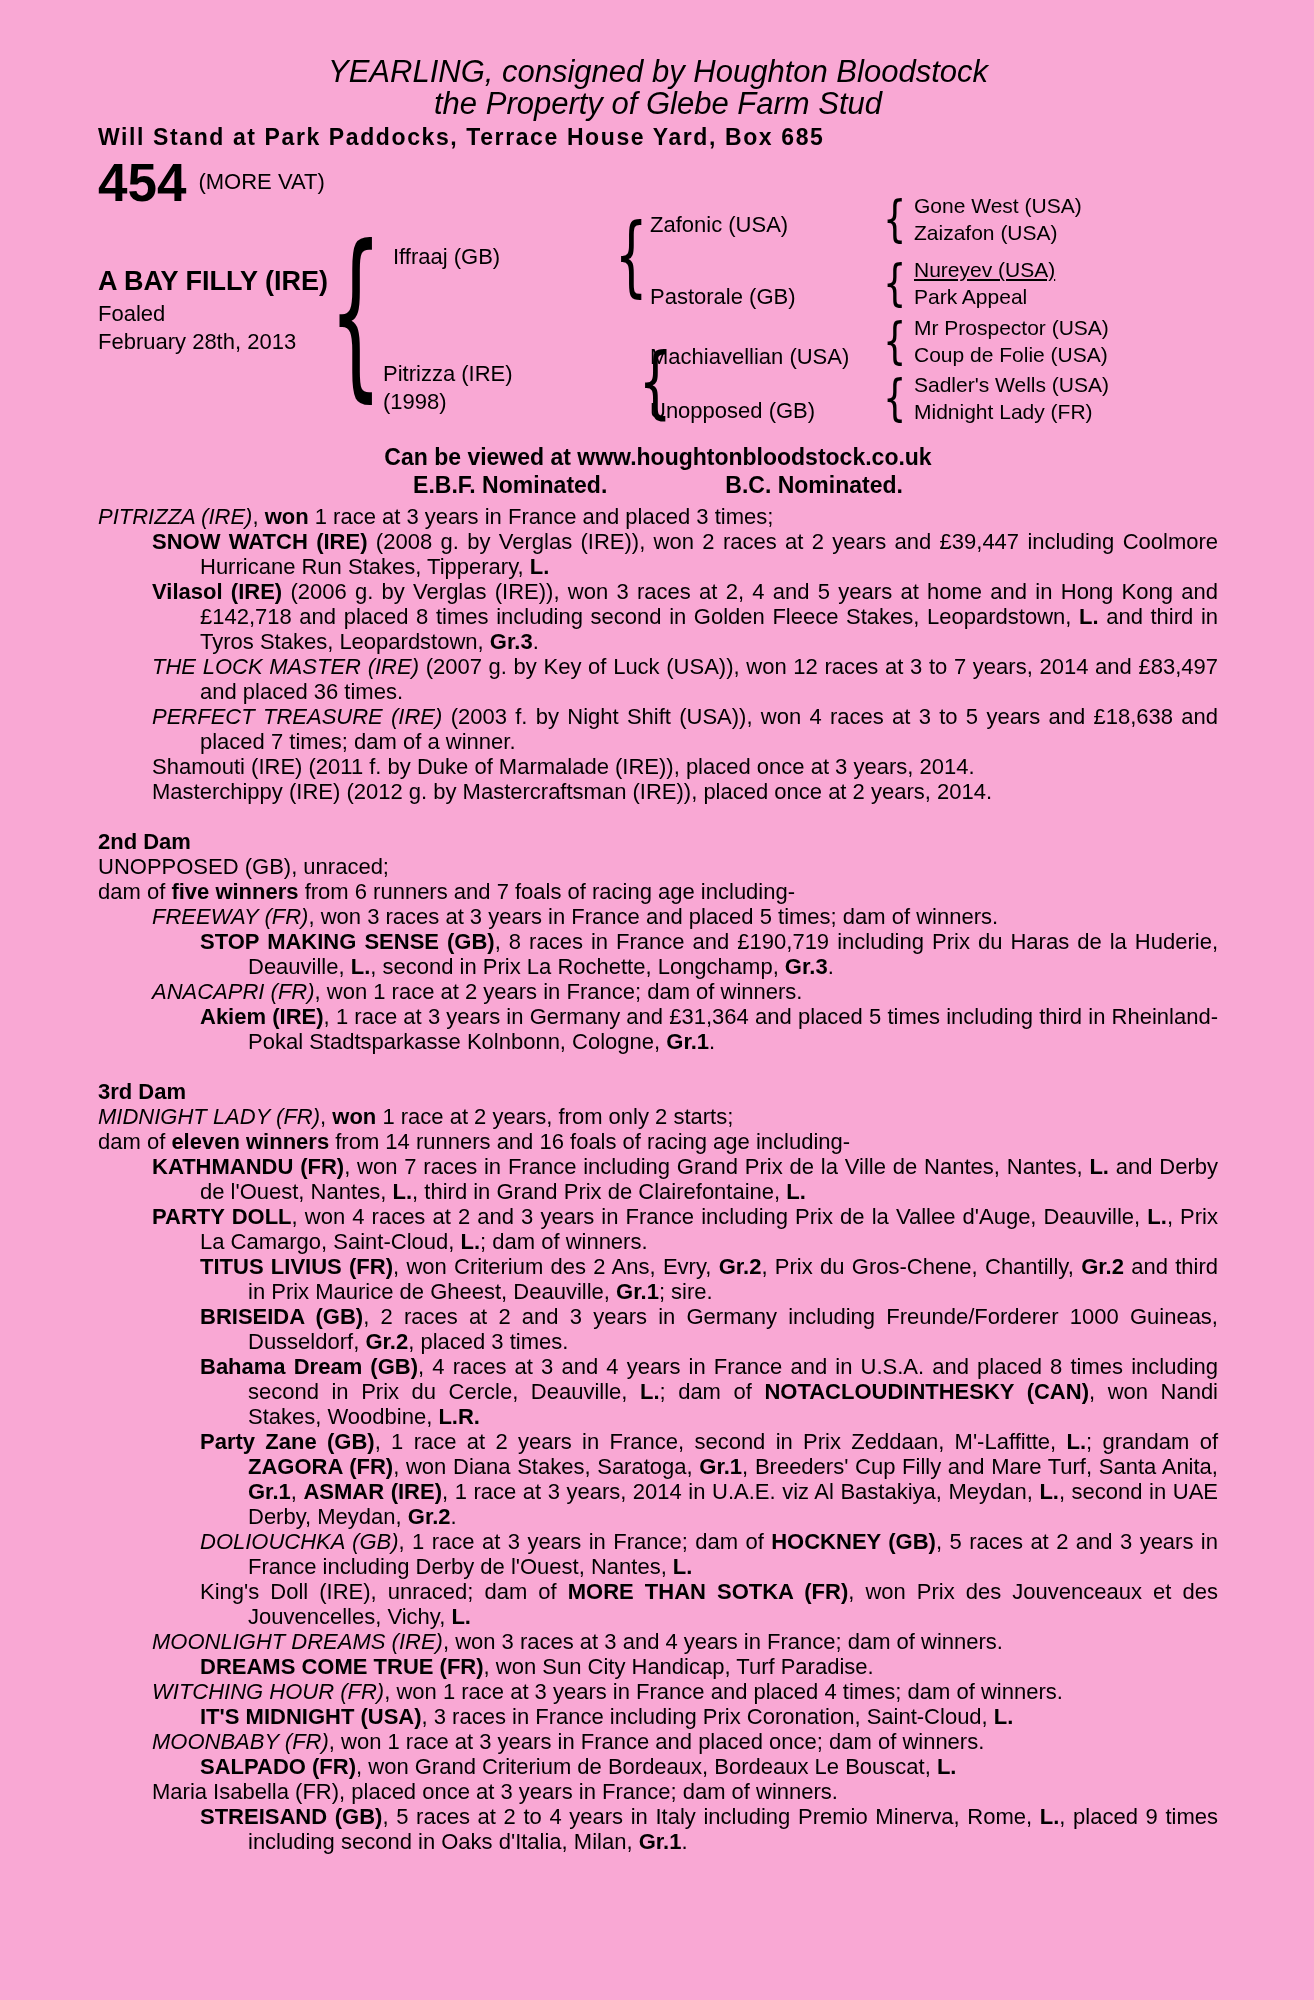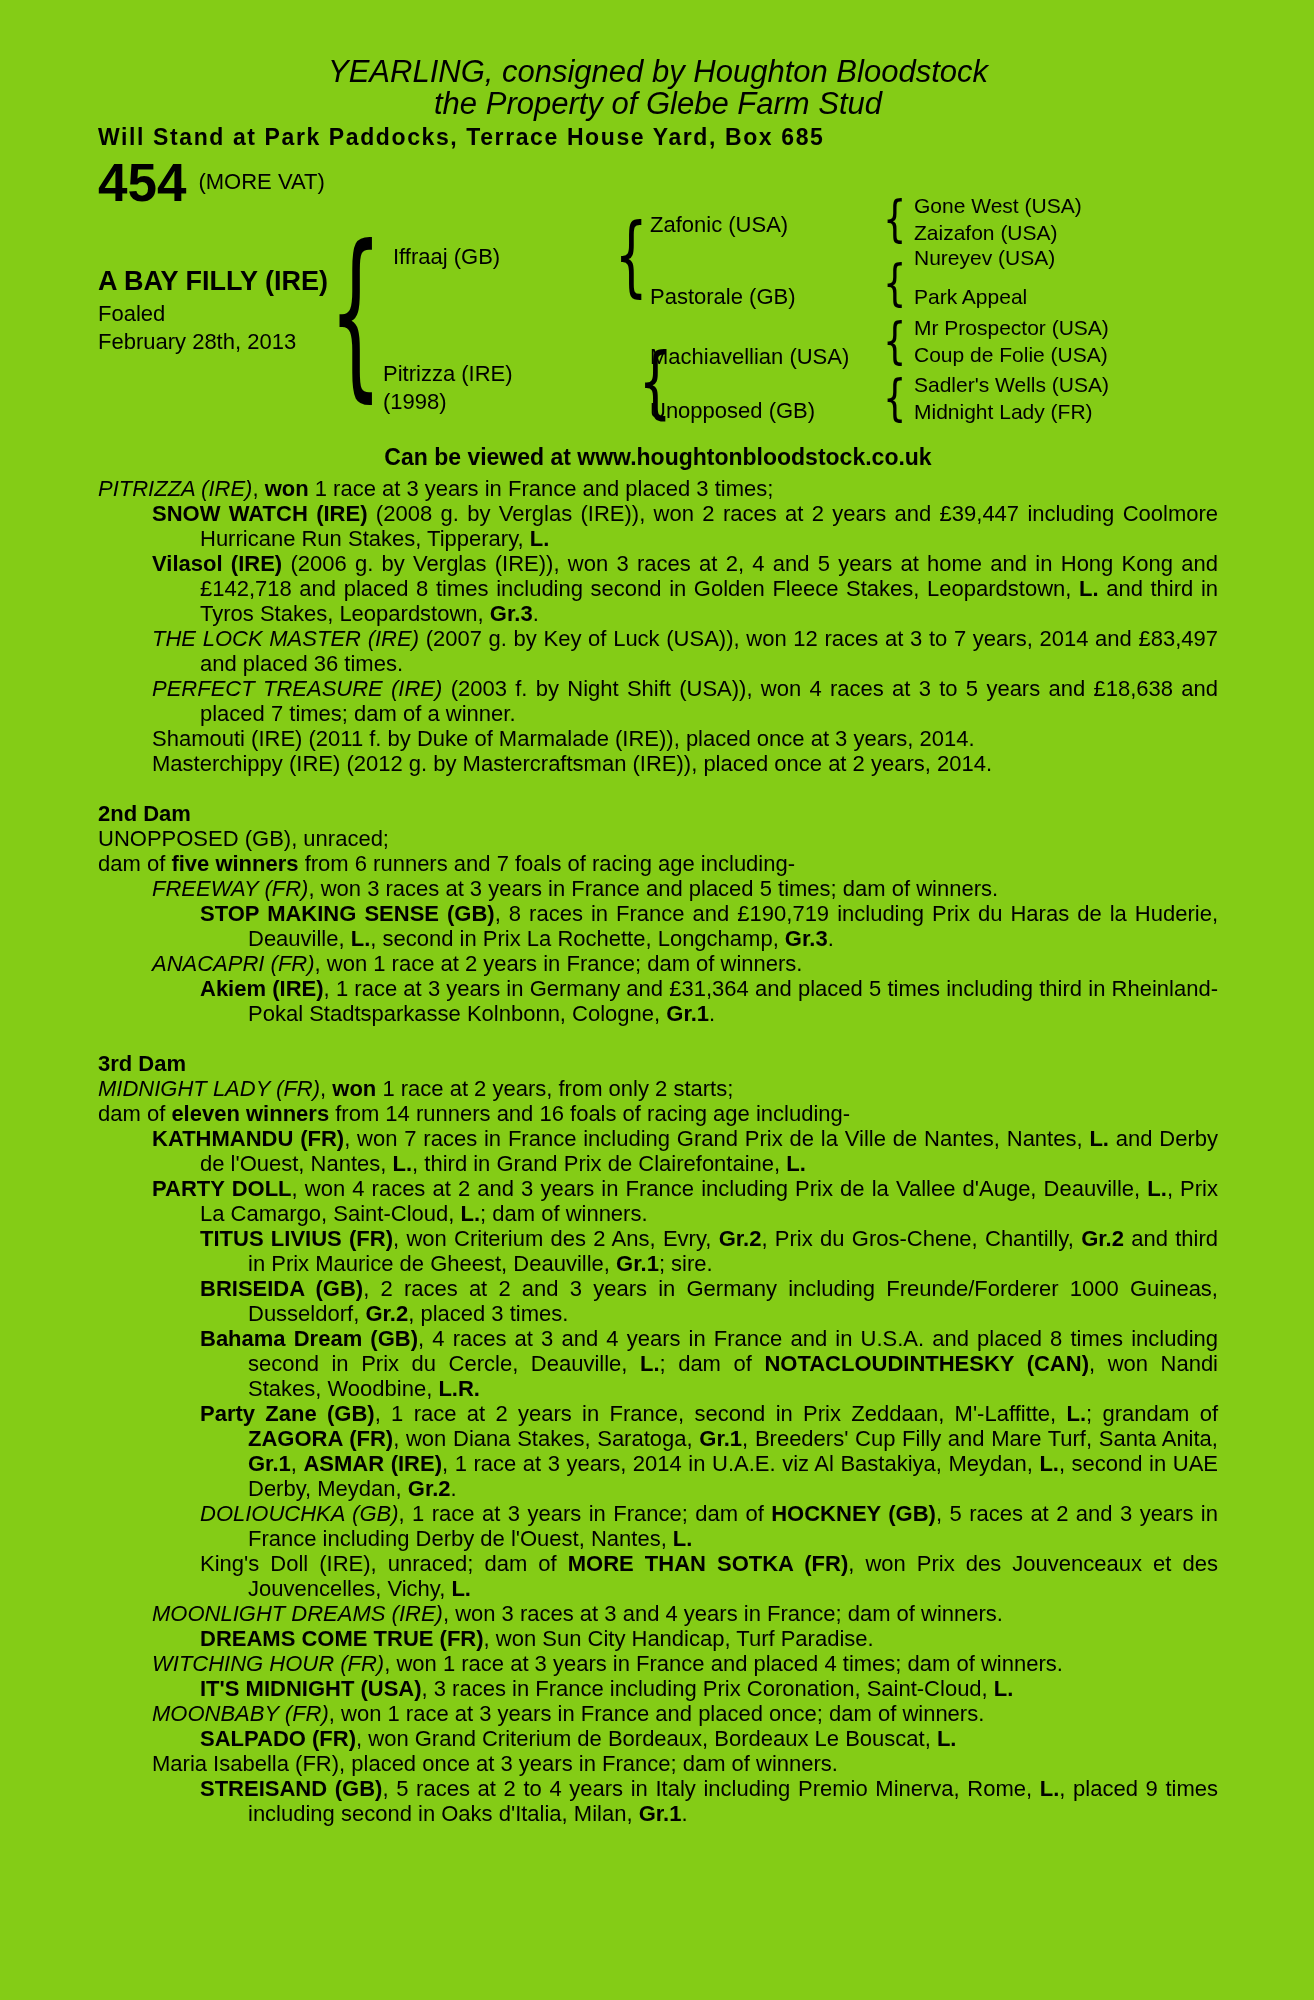--- a/index.html
+++ b/index.html
@@ -1,17 +1,17 @@
 <!DOCTYPE html>
 <html><head>
 <meta charset="utf-8">
 <style>
   html,body{margin:0;padding:0;background:#e8e8e8;}
   body{width:1314px;height:2000px;overflow:hidden;}
-  .page{box-sizing:border-box;width:1314px;height:2000px;background:#84cc16;
+  .page{box-sizing:border-box;width:1314px;height:2000px;background:#f9a8d4;
         padding:56px 96px 0 98px;color:#000;
         font-family:"Liberation Sans","DejaVu Sans",sans-serif;}
   .title1{ text-align:center;font-style:italic;font-size:31px;line-height:32px;}
   .standline{font-weight:bold;font-size:23px;letter-spacing:1.6px;line-height:30px;margin-top:2px;}
   
   .pedigree{position:relative;height:272px;margin-top:8px;font-size:22px;}
   .lotrow{position:absolute;left:0;top:0;display:flex;align-items:center;gap:12px;}
   .lotnum{font-weight:bold;font-size:53px;line-height:46px;}
   .vat{font-size:22px;padding-bottom:3px;}
   .horse-name{position:absolute;left:0;top:106px;font-weight:bold;font-size:27px;}
@@ -76,29 +76,33 @@
     <div class="g1" style="top:184px;">Machiavellian (USA)</div>
     <div class="g1" style="top:238px;">Unopposed (GB)</div>
 
     <div class="brace b-sm" style="top:32px;"></div>
     <div class="brace b-sm" style="top:96px;"></div>
     <div class="brace b-sm" style="top:154px;"></div>
     <div class="brace b-sm" style="top:211px;"></div>
 
     <div class="gg" style="top:34px;">Gone West (USA)</div>
     <div class="gg" style="top:61px;">Zaizafon (USA)</div>
-    <div class="gg" style="top:86px;">Nureyev (USA)</div>
+    <div class="gg" style="top:98px;text-decoration:underline;">Nureyev (USA)</div>
     <div class="gg" style="top:125px;">Park Appeal</div>
     <div class="gg" style="top:156px;">Mr Prospector (USA)</div>
     <div class="gg" style="top:183px;">Coup de Folie (USA)</div>
     <div class="gg" style="top:213px;">Sadler's Wells (USA)</div>
     <div class="gg" style="top:240px;">Midnight Lady (FR)</div>
   </div>
 
   <div class="viewing">Can be viewed at www.houghtonbloodstock.co.uk</div>
+  <div class="noms">
+    <span>E.B.F. Nominated.</span>
+    <span>B.C. Nominated.</span>
+  </div>
 
   <div id="sections">
       <div class="para L0"><span class="seg-i">PITRIZZA (IRE)</span><span class="seg-p">, </span><span class="seg-b">won</span><span class="seg-p"> 1 race at 3 years in France and placed 3 times;</span></div>
       <div class="para L1"><span class="seg-b">SNOW WATCH (IRE)</span><span class="seg-p"> (2008 g. by Verglas (IRE)), won 2 races at 2 years and £39,447 including Coolmore Hurricane Run Stakes, Tipperary, </span><span class="seg-b">L.</span></div>
       <div class="para L1"><span class="seg-b">Vilasol (IRE)</span><span class="seg-p"> (2006 g. by Verglas (IRE)), won 3 races at 2, 4 and 5 years at home and in Hong Kong and £142,718 and placed 8 times including second in Golden Fleece Stakes, Leopardstown, </span><span class="seg-b">L.</span><span class="seg-p"> and third in Tyros Stakes, Leopardstown, </span><span class="seg-b">Gr.3</span><span class="seg-p">.</span></div>
       <div class="para L1"><span class="seg-i">THE LOCK MASTER (IRE)</span><span class="seg-p"> (2007 g. by Key of Luck (USA)), won 12 races at 3 to 7 years, 2014 and £83,497 and placed 36 times.</span></div>
       <div class="para L1"><span class="seg-i">PERFECT TREASURE (IRE)</span><span class="seg-p"> (2003 f. by Night Shift (USA)), won 4 races at 3 to 5 years and £18,638 and placed 7 times; dam of a winner.</span></div>
       <div class="para L1"><span class="seg-p">Shamouti (IRE) (2011 f. by Duke of Marmalade (IRE)), placed once at 3 years, 2014.</span></div>
       <div class="para L1"><span class="seg-p">Masterchippy (IRE) (2012 g. by Mastercraftsman (IRE)), placed once at 2 years, 2014.</span></div>
       <div class="damhead">2nd Dam</div>

